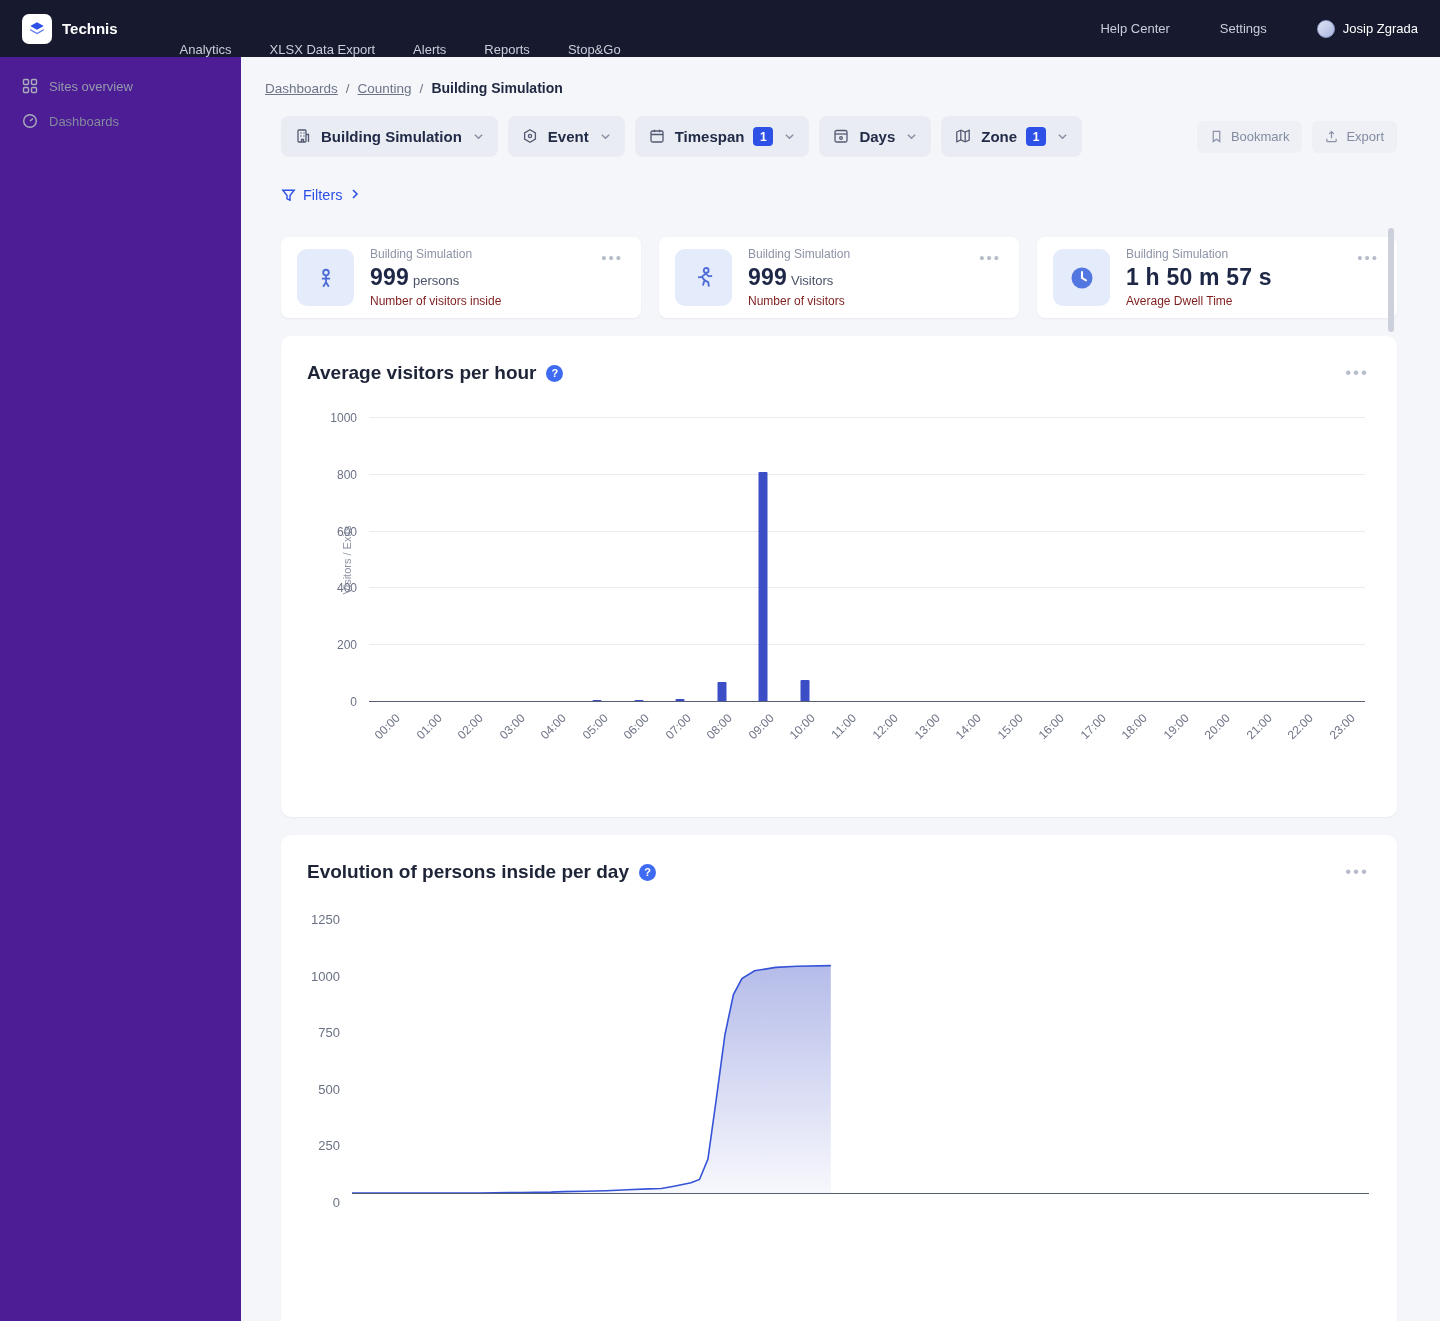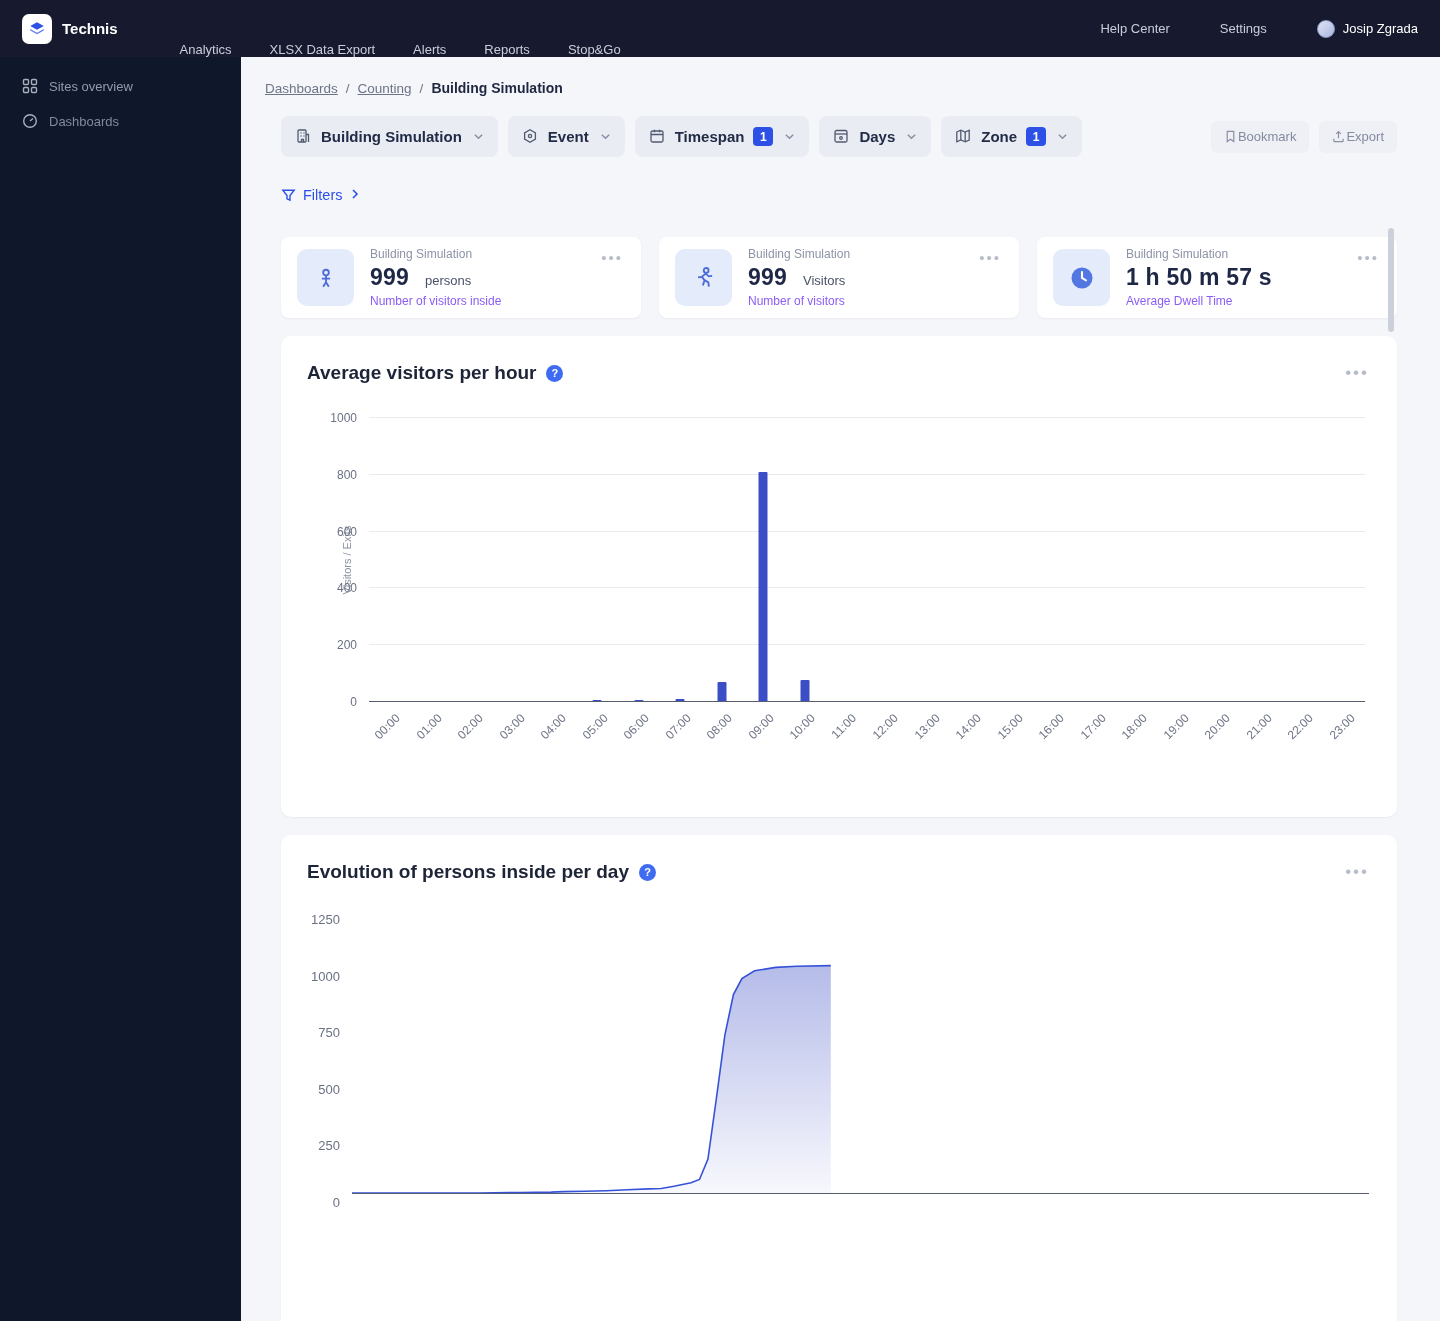--- a/index.html
+++ b/index.html
@@ -16,53 +16,53 @@
   .topnav{height:57px;background:var(--navbg);display:flex;align-items:center;padding:0 22px;color:#c9cdd9;}
   .brand{display:flex;align-items:center;gap:10px;}
   .logo-tile{width:30px;height:30px;border-radius:7px;background:#fff;display:flex;align-items:center;justify-content:center;}
   .brand-name{color:#fff;font-weight:700;font-size:15px;}
   .nav-items{display:flex;gap:38px;margin-left:62px;margin-top:41px;}
   .nav-item{font-size:13px;color:#c9cdd9;cursor:pointer;white-space:nowrap;}
   .nav-right{margin-left:auto;display:flex;align-items:center;gap:50px;}
   .nav-user{display:flex;align-items:center;gap:8px;color:#fff;font-size:13px;}
   .avatar{width:18px;height:18px;border-radius:50%;background:linear-gradient(135deg,#dfe4f2,#aab6e0);border:1px solid #8e9ac8;}
   
-  .sidebar{position:absolute;left:0;top:57px;bottom:0;width:241px;background:#0f172a;padding-top:12px;}
+  .sidebar{position:absolute;left:0;top:57px;bottom:0;width:241px;background:#4c1d95;padding-top:12px;}
   .side-item{display:flex;align-items:center;gap:10px;height:35px;padding-left:22px;font-size:13px;color:#939aab;cursor:pointer;}
   .side-item.alt{color:#828a9c;}
   .side-icon{width:17px;height:17px;color:#a9aebc;display:inline-flex;}
   
   .main{margin-left:241px;height:1264px;}
   .breadcrumb-row{padding:23px 0 0 24px;font-size:13.5px;color:#6d7486;display:flex;gap:8px;align-items:center;}
   .crumb-link{color:#6d7486;text-decoration:underline;cursor:pointer;}
   .crumb-current{color:#1f2740;font-weight:700;font-size:14px;}
   .content{padding:20px 43px 0 40px;}
   
   .pill-row{display:flex;gap:10px;align-items:center;}
   .pill{height:41px;background:#e9ecf3;border-radius:8px;display:flex;align-items:center;gap:9px;padding:0 14px;cursor:pointer;}
   .pill-label{font-size:15px;font-weight:700;color:#222b47;white-space:nowrap;}
   .pill-icon{width:17px;height:17px;color:#525a72;display:inline-flex;}
   .badge{min-width:20px;height:19px;border-radius:4px;background:var(--accent);color:#fff;font-size:12px;font-weight:700;display:flex;align-items:center;justify-content:center;padding:0 5px;}
   .chev{width:11px;height:11px;color:#8a90a3;display:inline-flex;margin-left:2px;}
   .pill-actions{margin-left:auto;display:flex;gap:10px;}
-  .action-btn{height:32px;background:#eef0f6;border:none;border-radius:6px;color:#848ba0;font-size:13px;display:flex;align-items:center;padding:0 13px;cursor:pointer;font-family:inherit;}
+  .action-btn{height:32px;background:#eef0f6;border:none;border-radius:6px;color:#848ba0;font-size:13px;display:flex;align-items:center;gap:7px;padding:0 13px;cursor:pointer;font-family:inherit;}
   .action-icon{width:14px;height:14px;display:inline-flex;color:#8a91a5;}
   
   .filters-link{margin-top:30px;display:flex;align-items:center;gap:7px;color:var(--accent);font-size:14.5px;cursor:pointer;width:max-content;}
   .filters-link .f-icon{width:15px;height:15px;display:inline-flex;}
   
   .cards-row{display:flex;gap:18px;margin-top:34px;}
   .stat-card{flex:1;background:var(--card);border-radius:8px;box-shadow:0 1px 2px rgba(23,26,46,.05);padding:12px 16px;display:flex;align-items:center;height:81px;}
   .stat-tile{width:57px;height:57px;border-radius:10px;background:#e4ebfb;color:#4d6bd8;display:flex;align-items:center;justify-content:center;margin-right:16px;flex:none;}
   .stat-body{flex:1;min-width:0;}
   .stat-title{font-size:12px;color:var(--textgray);margin-bottom:3px;}
-  .stat-value-row{display:flex;align-items:baseline;gap:16px;}
+  .stat-value-row{display:flex;align-items:baseline;gap:4px;}
   .stat-value{font-size:23px;font-weight:700;color:var(--textdark);letter-spacing:.2px;}
   .stat-unit{font-size:13px;color:#4a5268;}
-  .stat-sub{font-size:12px;color:#8b5cf6;margin-top:3px;}
+  .stat-sub{font-size:12px;color:#7f1d1d;margin-top:3px;}
   .more-dots{align-self:flex-start;color:#b7bcc9;font-size:15px;letter-spacing:2px;cursor:pointer;line-height:10px;padding:4px 2px;}
   
   .chart-card{background:var(--card);border-radius:10px;box-shadow:0 1px 2px rgba(23,26,46,.05);margin-top:18px;padding:26px 26px 16px;}
   .chart-card.c1{height:481px;}
   .chart-card.c2{height:520px;}
   .chart-head{display:flex;align-items:center;}
   .chart-title{font-size:19px;font-weight:700;color:#1d2437;}
   .help-badge{width:17px;height:17px;border-radius:50%;background:#3f6bf2;color:#fff;font-size:11px;font-weight:700;display:flex;align-items:center;justify-content:center;margin-left:10px;cursor:pointer;}
   .chart-head .more-dots{margin-left:auto;align-self:center;font-size:17px;}
   

